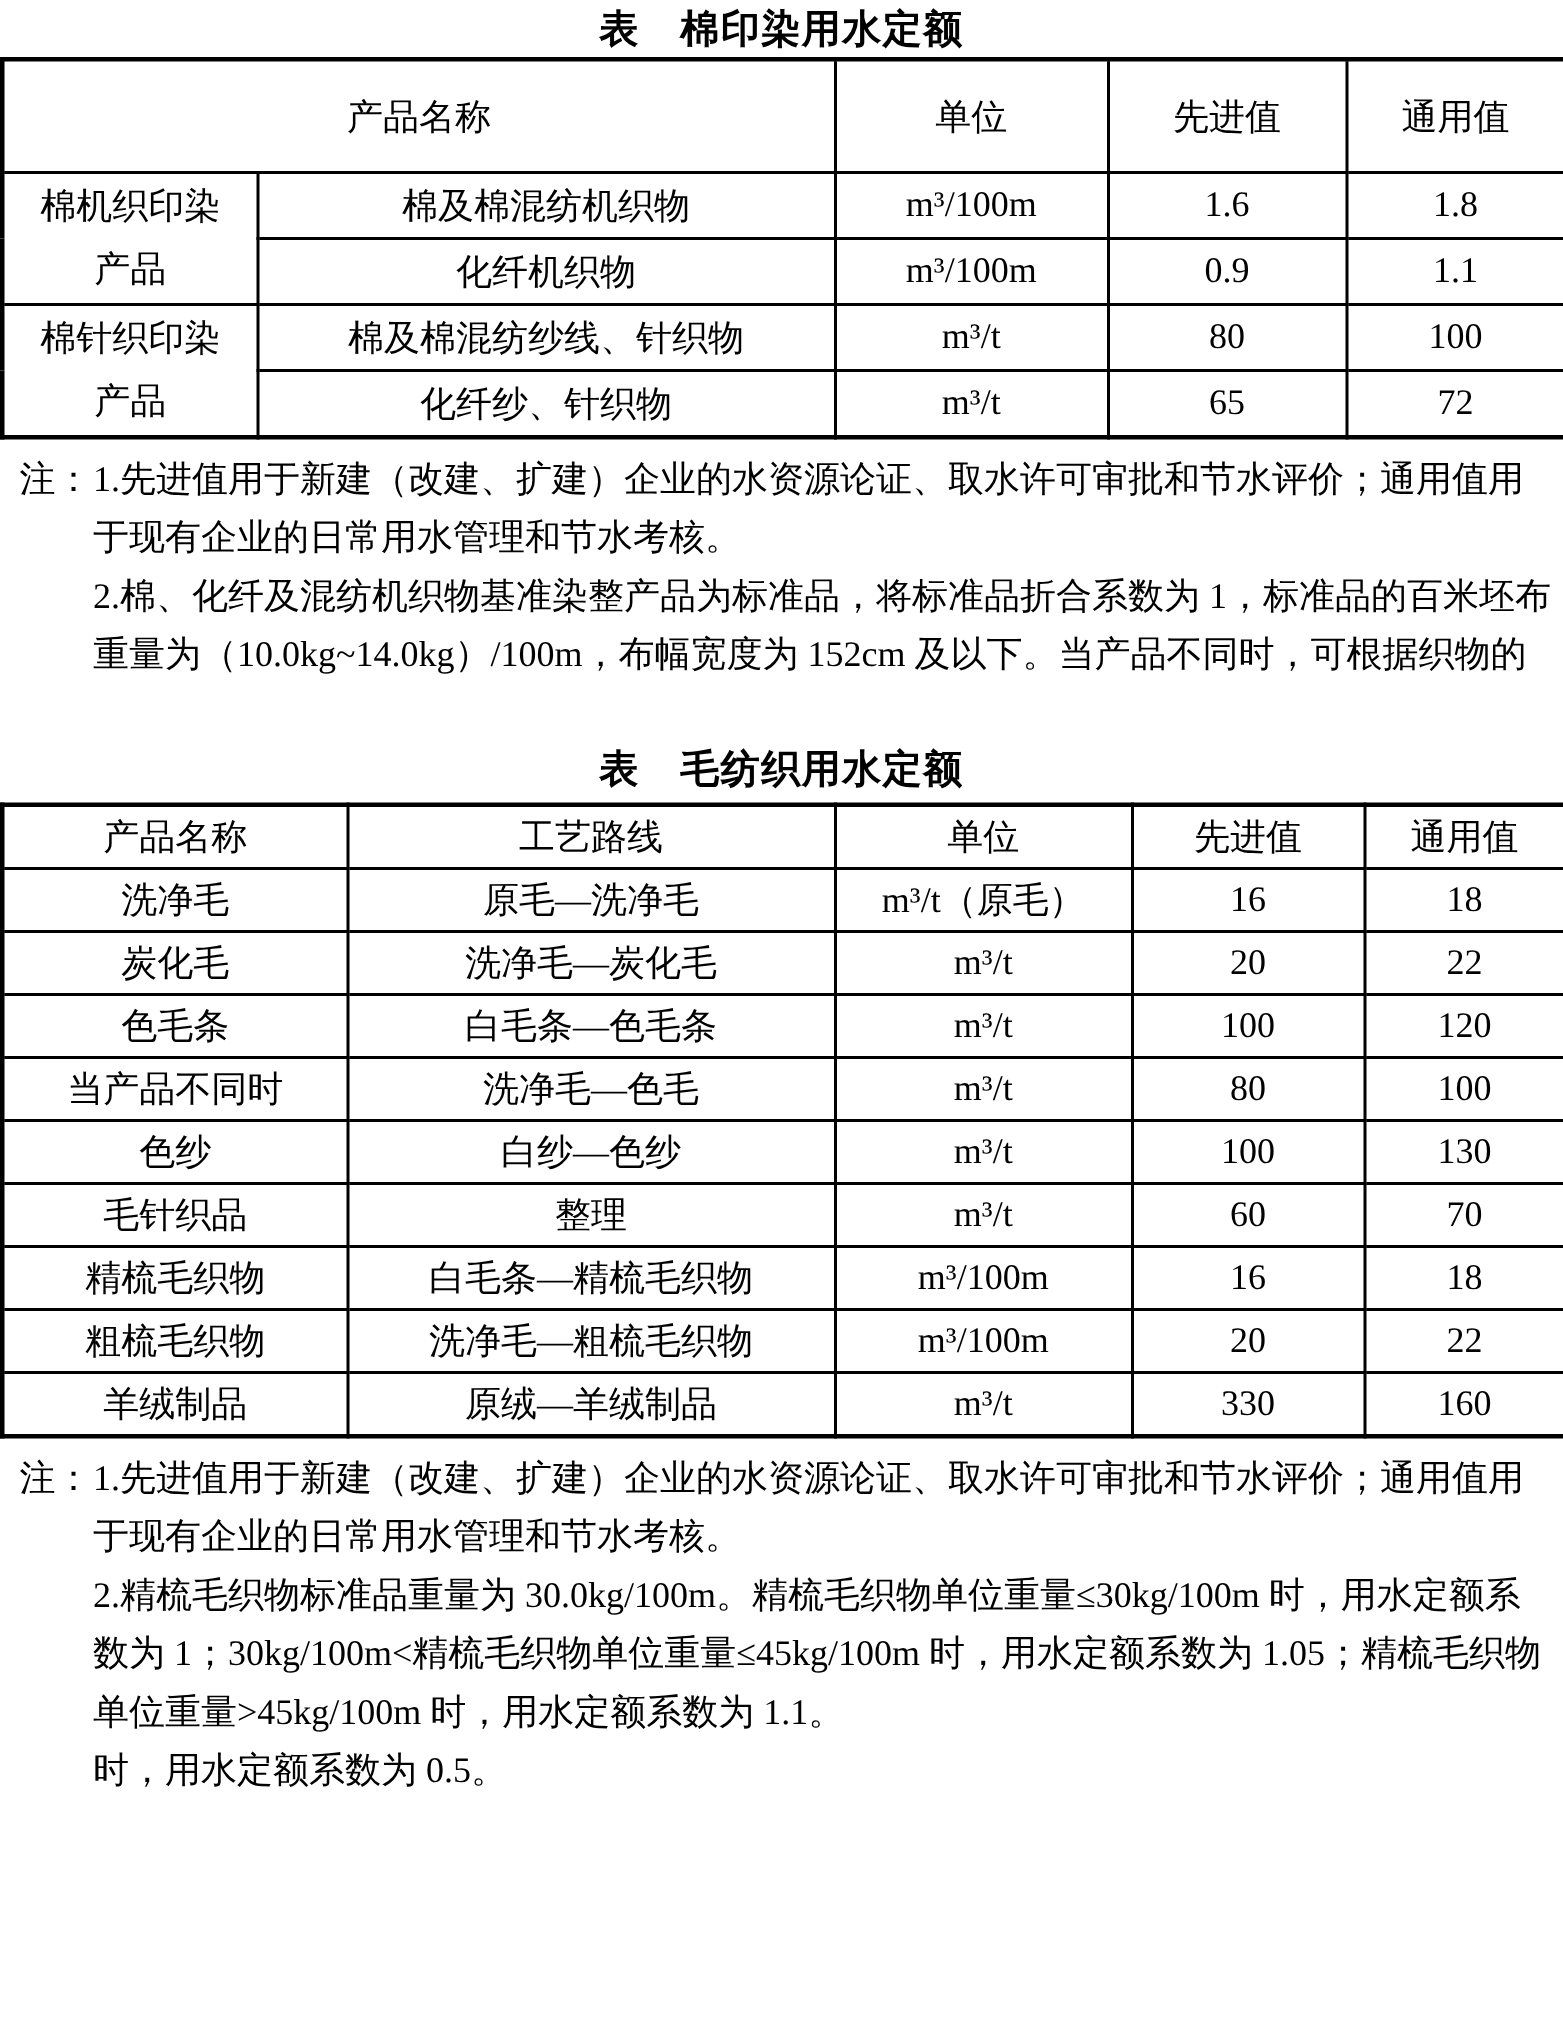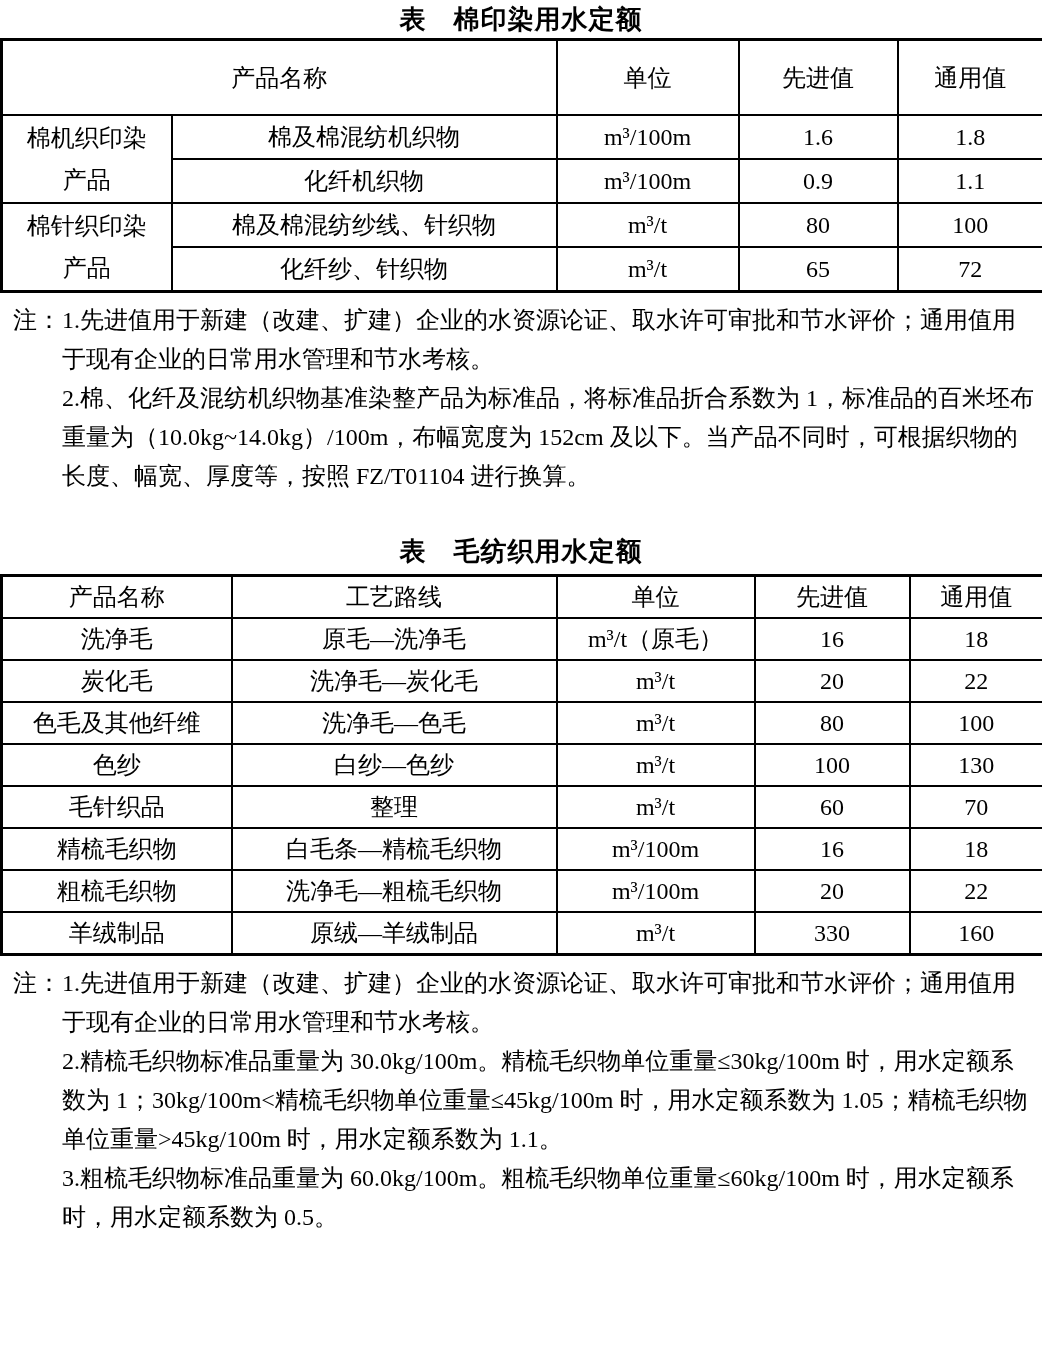--- a/index.html
+++ b/index.html
@@ -111,21 +111,20 @@
     </tbody>
   </table>
 
   <div class="notes notes-1">
     <div class="notes-label">注：</div>
     <div class="notes-body">
       <div class="note-line">1.先进值用于新建（改建、扩建）企业的水资源论证、取水许可审批和节水评价；通用值用</div>
       <div class="note-line">于现有企业的日常用水管理和节水考核。</div>
       <div class="note-line">2.棉、化纤及混纺机织物基准染整产品为标准品，将标准品折合系数为 1，标准品的百米坯布</div>
       <div class="note-line">重量为（10.0kg~14.0kg）/100m，布幅宽度为 152cm 及以下。当产品不同时，可根据织物的</div>
-      <div class="note-line">长度、幅宽、厚度等，按照 FZ/T01104 进行换算。</div>
     </div>
   </div>
 
   <h2 class="doc-title title-2">表　毛纺织用水定额</h2>
 
   <table class="quota-table" id="table2">
     <colgroup>
       <col style="width:230px">
         <col style="width:325px">
         <col style="width:198px">
@@ -150,21 +149,28 @@
         <td>18</td>
       </tr>
       <tr>
         <td>炭化毛</td>
         <td>洗净毛—炭化毛</td>
         <td>m³/t</td>
         <td>20</td>
         <td>22</td>
       </tr>
       <tr>
-        <td>色毛及其他纤维</td>
+        <td>色毛条</td>
+        <td>白毛条—色毛条</td>
+        <td>m³/t</td>
+        <td>100</td>
+        <td>120</td>
+      </tr>
+      <tr>
+        <td>当产品不同时</td>
         <td>洗净毛—色毛</td>
         <td>m³/t</td>
         <td>80</td>
         <td>100</td>
       </tr>
       <tr>
         <td>色纱</td>
         <td>白纱—色纱</td>
         <td>m³/t</td>
         <td>100</td>
@@ -202,18 +208,17 @@
   </table>
 
   <div class="notes notes-2">
     <div class="notes-label">注：</div>
     <div class="notes-body">
       <div class="note-line">1.先进值用于新建（改建、扩建）企业的水资源论证、取水许可审批和节水评价；通用值用</div>
       <div class="note-line">于现有企业的日常用水管理和节水考核。</div>
       <div class="note-line">2.精梳毛织物标准品重量为 30.0kg/100m。精梳毛织物单位重量≤30kg/100m 时，用水定额系</div>
       <div class="note-line">数为 1；30kg/100m&lt;精梳毛织物单位重量≤45kg/100m 时，用水定额系数为 1.05；精梳毛织物</div>
       <div class="note-line">单位重量&gt;45kg/100m 时，用水定额系数为 1.1。</div>
-      <div class="note-line">3.粗梳毛织物标准品重量为 60.0kg/100m。粗梳毛织物单位重量≤60kg/100m 时，用水定额系</div>
       <div class="note-line">时，用水定额系数为 0.5。</div>
     </div>
   </div>
 
 </div>
 
 </body></html>

